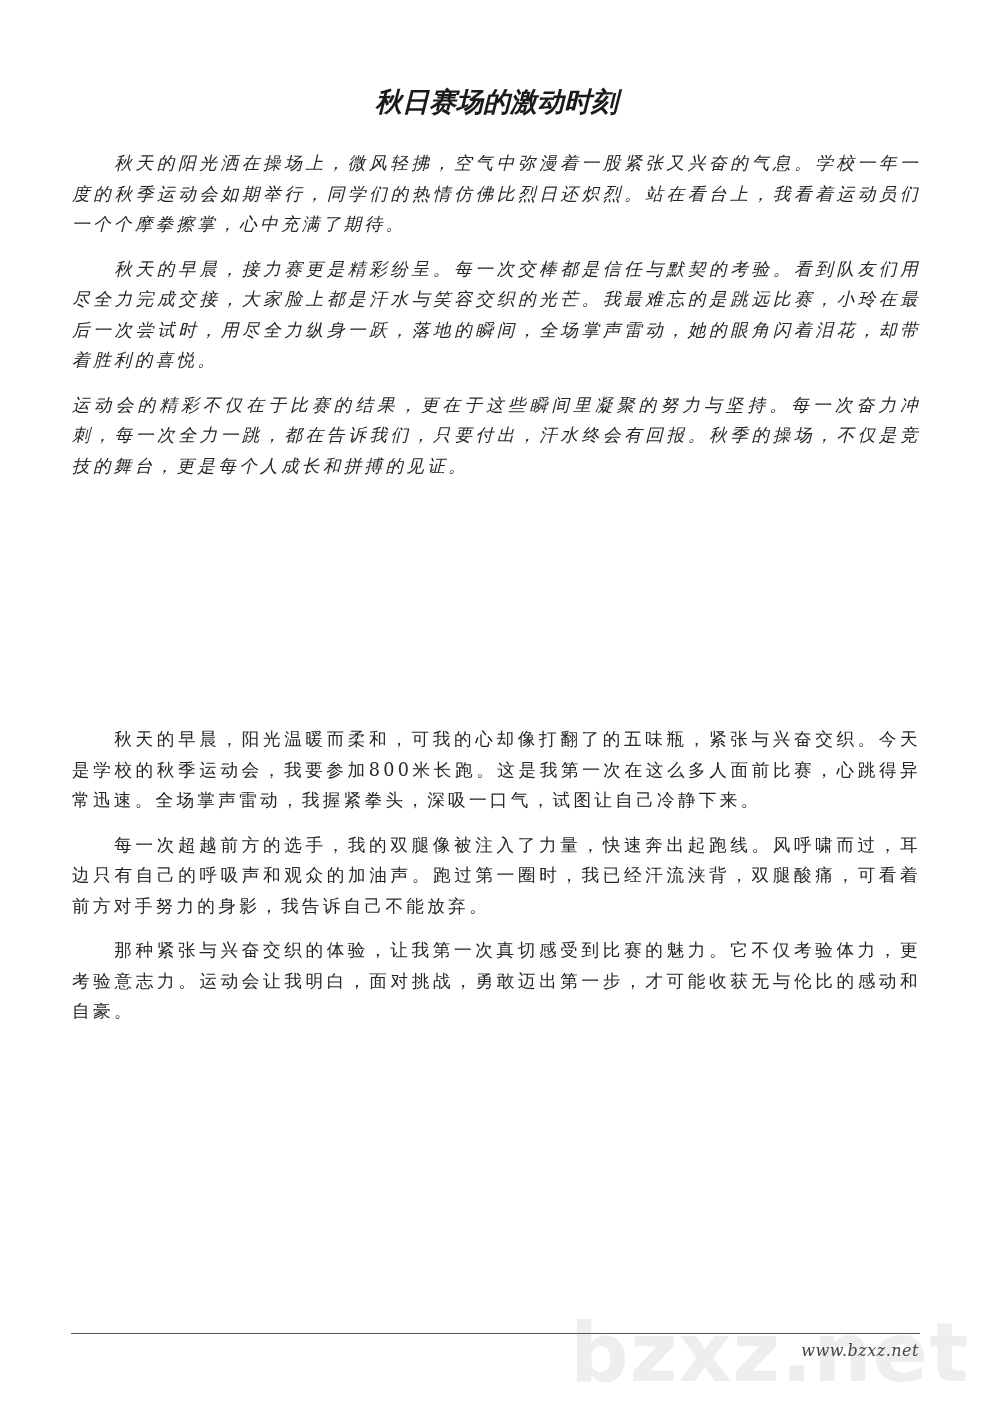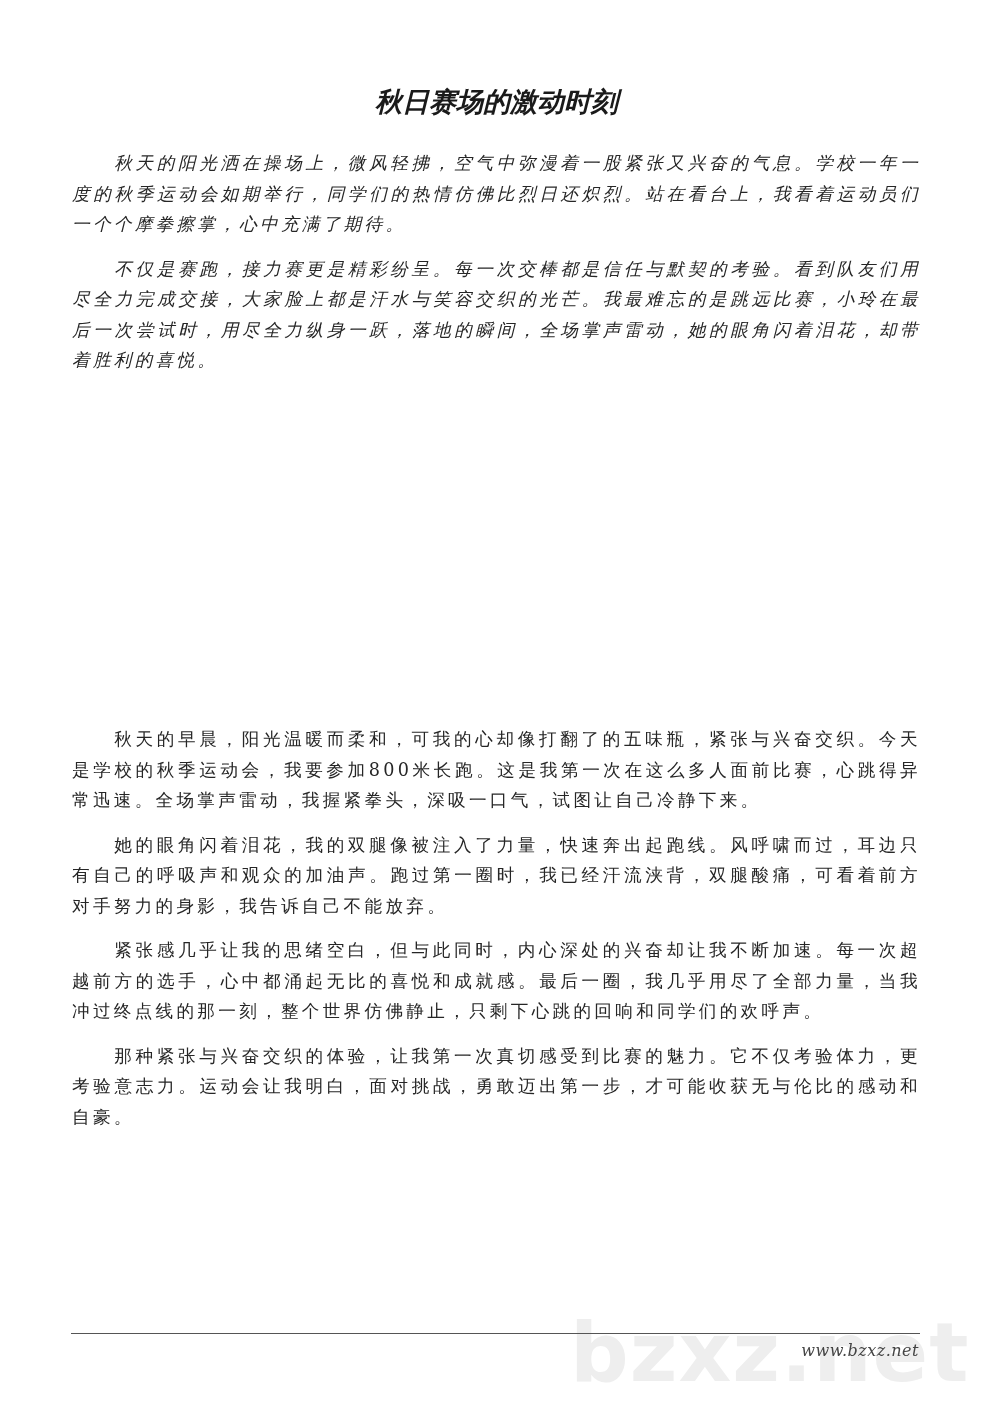--- a/index.html
+++ b/index.html
@@ -82,29 +82,29 @@
   </style>
 </head>
 <body>
 
 <div class="page">
 
   <section class="article article-1">
     <h1 class="title">秋日赛场的激动时刻</h1>
     <div class="body">
       <p class="para indent">秋天的阳光洒在操场上，微风轻拂，空气中弥漫着一股紧张又兴奋的气息。学校一年一度的秋季运动会如期举行，同学们的热情仿佛比烈日还炽烈。站在看台上，我看着运动员们一个个摩拳擦掌，心中充满了期待。</p>
-      <p class="para indent">不仅是赛跑，接力赛更是精彩纷呈。每一次交棒都是信任与默契的考验。看到队友们用尽全力完成交接，大家脸上都是汗水与笑容交织的光芒。我最难忘的是跳远比赛，小玲在最后一次尝试时，用尽全力纵身一跃，落地的瞬间，全场掌声雷动，她的眼角闪着泪花，却带着胜利的喜悦。</p>
+      <p class="para indent">秋天的早晨，接力赛更是精彩纷呈。每一次交棒都是信任与默契的考验。看到队友们用尽全力完成交接，大家脸上都是汗水与笑容交织的光芒。我最难忘的是跳远比赛，小玲在最后一次尝试时，用尽全力纵身一跃，落地的瞬间，全场掌声雷动，她的眼角闪着泪花，却带着胜利的喜悦。</p>
+      <p class="para">运动会的精彩不仅在于比赛的结果，更在于这些瞬间里凝聚的努力与坚持。每一次奋力冲刺，每一次全力一跳，都在告诉我们，只要付出，汗水终会有回报。秋季的操场，不仅是竞技的舞台，更是每个人成长和拼搏的见证。</p>
     </div>
   </section>
 
   <section class="article article-2">
     <div class="body">
       <p class="para indent">秋天的早晨，阳光温暖而柔和，可我的心却像打翻了的五味瓶，紧张与兴奋交织。今天是学校的秋季运动会，我要参加800米长跑。这是我第一次在这么多人面前比赛，心跳得异常迅速。全场掌声雷动，我握紧拳头，深吸一口气，试图让自己冷静下来。</p>
-      <p class="para indent">她的眼角闪着泪花，我的双腿像被注入了力量，快速奔出起跑线。风呼啸而过，耳边只有自己的呼吸声和观众的加油声。跑过第一圈时，我已经汗流浃背，双腿酸痛，可看着前方对手努力的身影，我告诉自己不能放弃。</p>
-      <p class="para indent">紧张感几乎让我的思绪空白，但与此同时，内心深处的兴奋却让我不断加速。每一次超越前方的选手，心中都涌起无比的喜悦和成就感。最后一圈，我几乎用尽了全部力量，当我冲过终点线的那一刻，整个世界仿佛静止，只剩下心跳的回响和同学们的欢呼声。</p>
+      <p class="para indent">每一次超越前方的选手，我的双腿像被注入了力量，快速奔出起跑线。风呼啸而过，耳边只有自己的呼吸声和观众的加油声。跑过第一圈时，我已经汗流浃背，双腿酸痛，可看着前方对手努力的身影，我告诉自己不能放弃。</p>
       <p class="para indent">那种紧张与兴奋交织的体验，让我第一次真切感受到比赛的魅力。它不仅考验体力，更考验意志力。运动会让我明白，面对挑战，勇敢迈出第一步，才可能收获无与伦比的感动和自豪。</p>
     </div>
   </section>
 
 </div>
 
 <div class="watermark">bzxz.net</div>
 <div class="footer-rule"></div>
 <div class="footer-url">www.bzxz.net</div>
 

